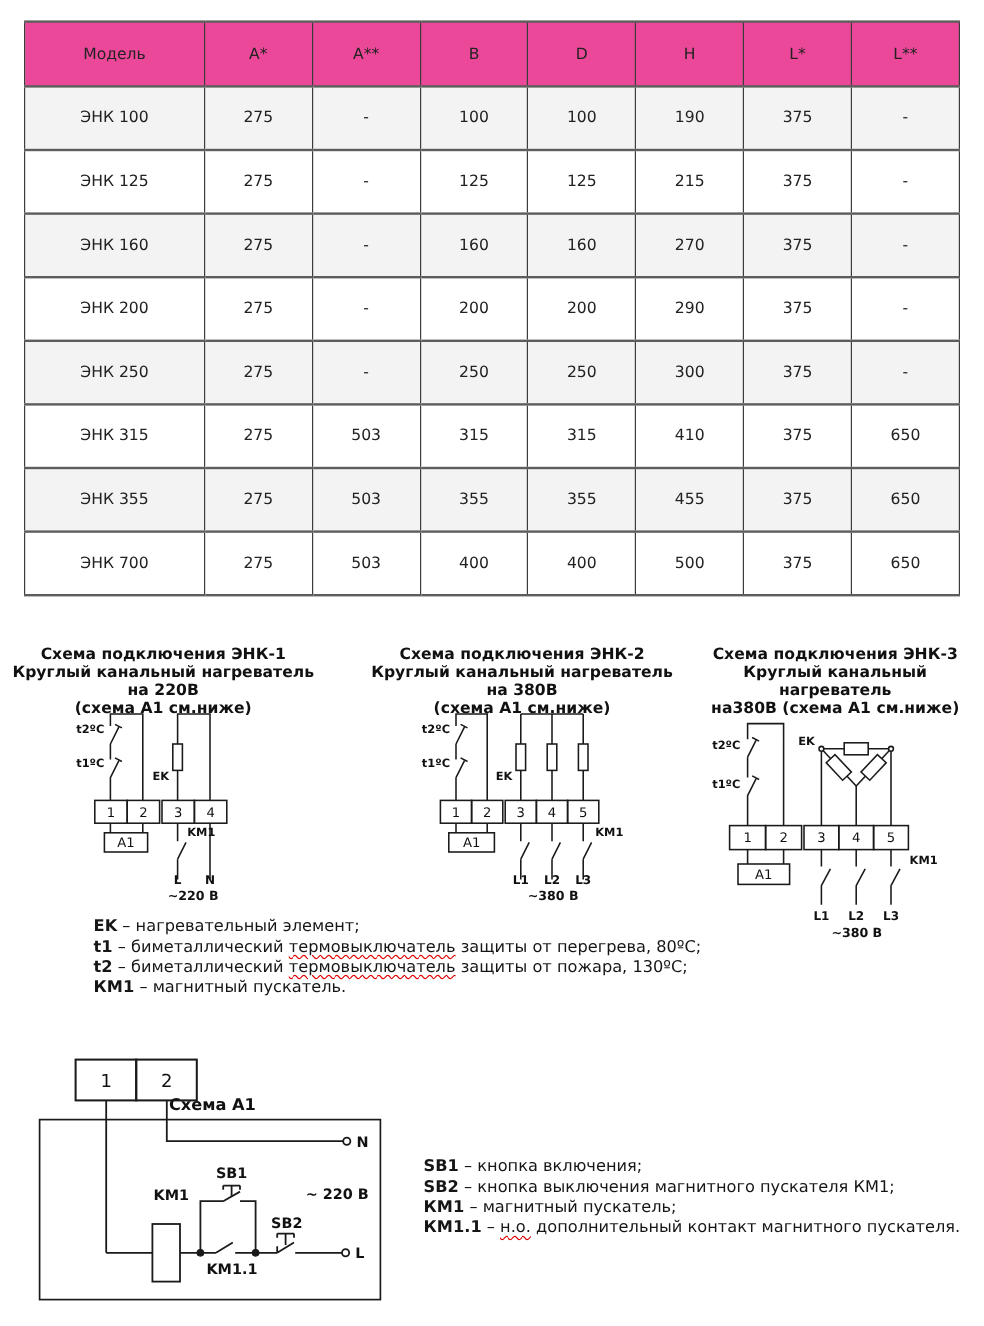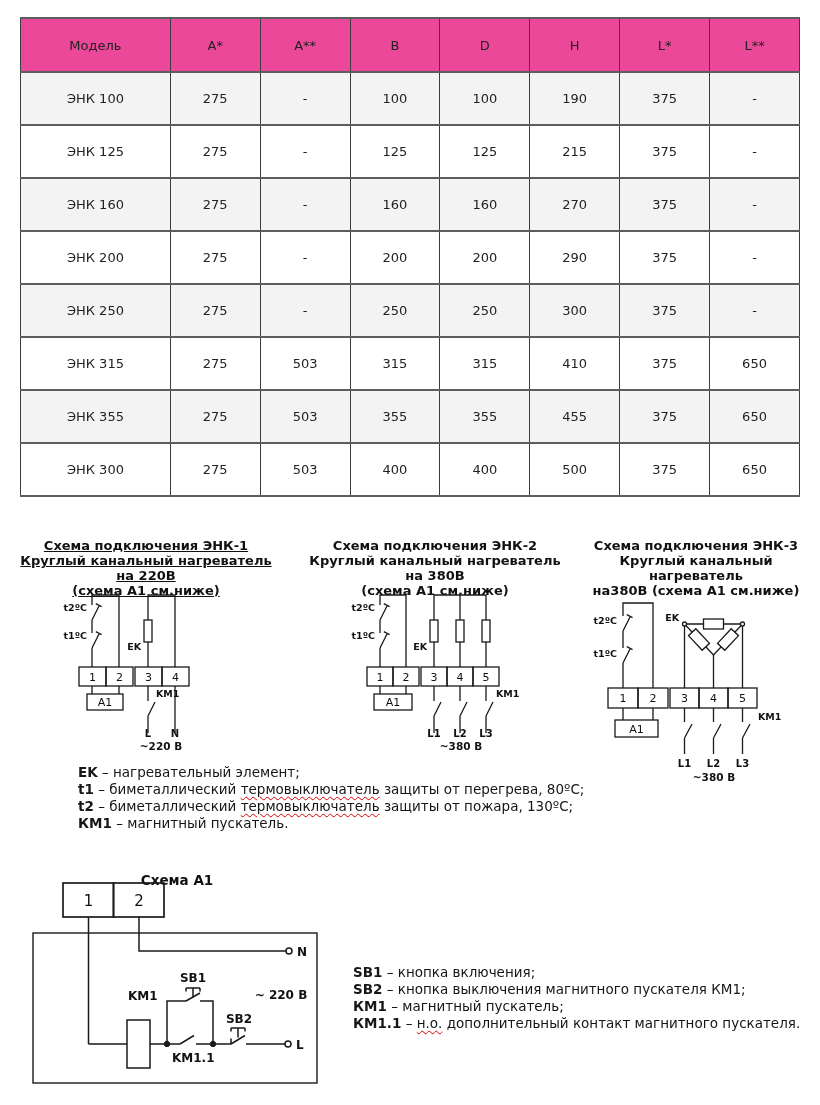--- a/index.html
+++ b/index.html
@@ -29,21 +29,21 @@
   .vlbl{font-size:10.5px;font-weight:700;}
   .a1num{font-size:15px;font-weight:400;}
   .a1lbl{font-size:12px;font-weight:700;}
 
   
   .legend{position:absolute;font-size:13.5px;line-height:17px;color:#161616;}
   .legend .term{font-weight:700;}
   .wavy{text-decoration:underline;text-decoration-style:wavy;text-decoration-color:#e00000;
         text-decoration-thickness:1px;text-underline-offset:2px;text-align:center;}
 
-  .a1-title{position:absolute;left:20px;top:843px;width:314px;text-align:center;
+  .a1-title{position:absolute;left:20px;top:884px;width:314px;text-align:center;
             font-size:13.5px;font-weight:700;color:#111;margin-top:29px;}
 </style>
 </head>
 <body>
 
 <div class="page">
 
   <table class="dim-table">
     <colgroup>
       <col class="col-model">
@@ -132,33 +132,33 @@
           <td>ЭНК 355</td>
           <td>275</td>
           <td>503</td>
           <td>355</td>
           <td>355</td>
           <td>455</td>
           <td>375</td>
           <td>650</td>
         </tr>
         <tr>
-          <td>ЭНК 300</td>
+          <td>ЭНК 700</td>
           <td>275</td>
           <td>503</td>
           <td>400</td>
           <td>400</td>
           <td>500</td>
           <td>375</td>
           <td>650</td>
         </tr>
       </tbody>
   </table>
 
-  <div class="diag-title" style="left:15px;width:262px;text-decoration:underline;">
+  <div class="diag-title" style="left:5px;width:262px;">
     <div>Схема подключения ЭНК-1</div>
     <div>Круглый канальный нагреватель на 220В</div>
     <div>(схема А1 см.ниже)</div>
   </div>
   <div class="diag-title" style="left:305px;width:260px;">
     <div>Схема подключения ЭНК-2</div>
     <div>Круглый канальный нагреватель на 380В</div>
     <div>(схема А1 см.ниже)</div>
   </div>
   <div class="diag-title" style="left:583px;width:226px;">

